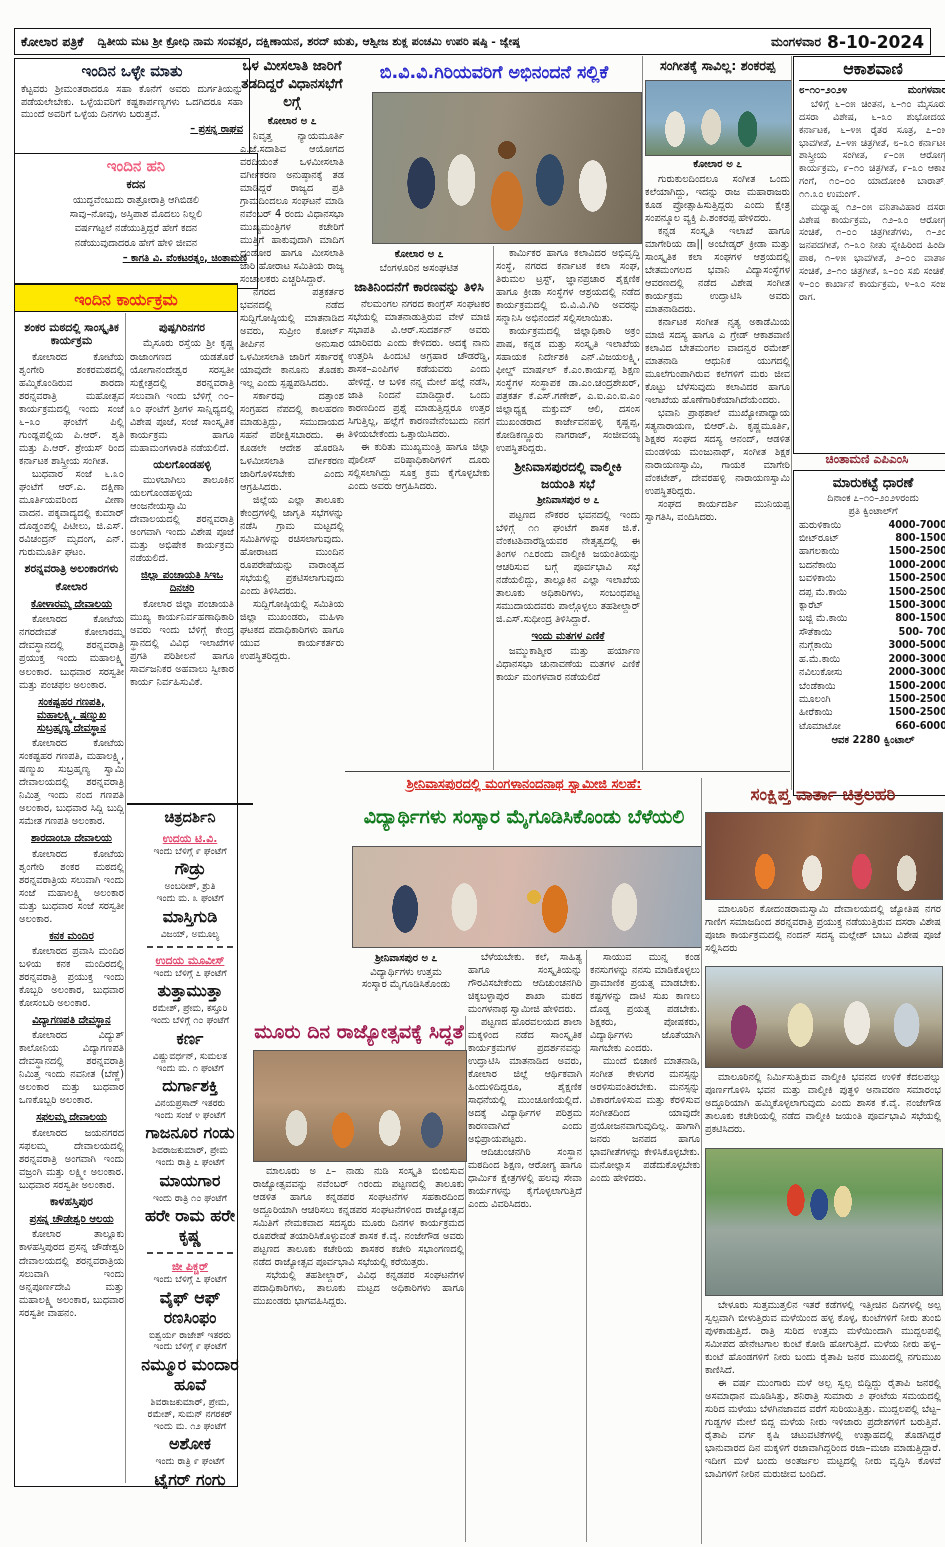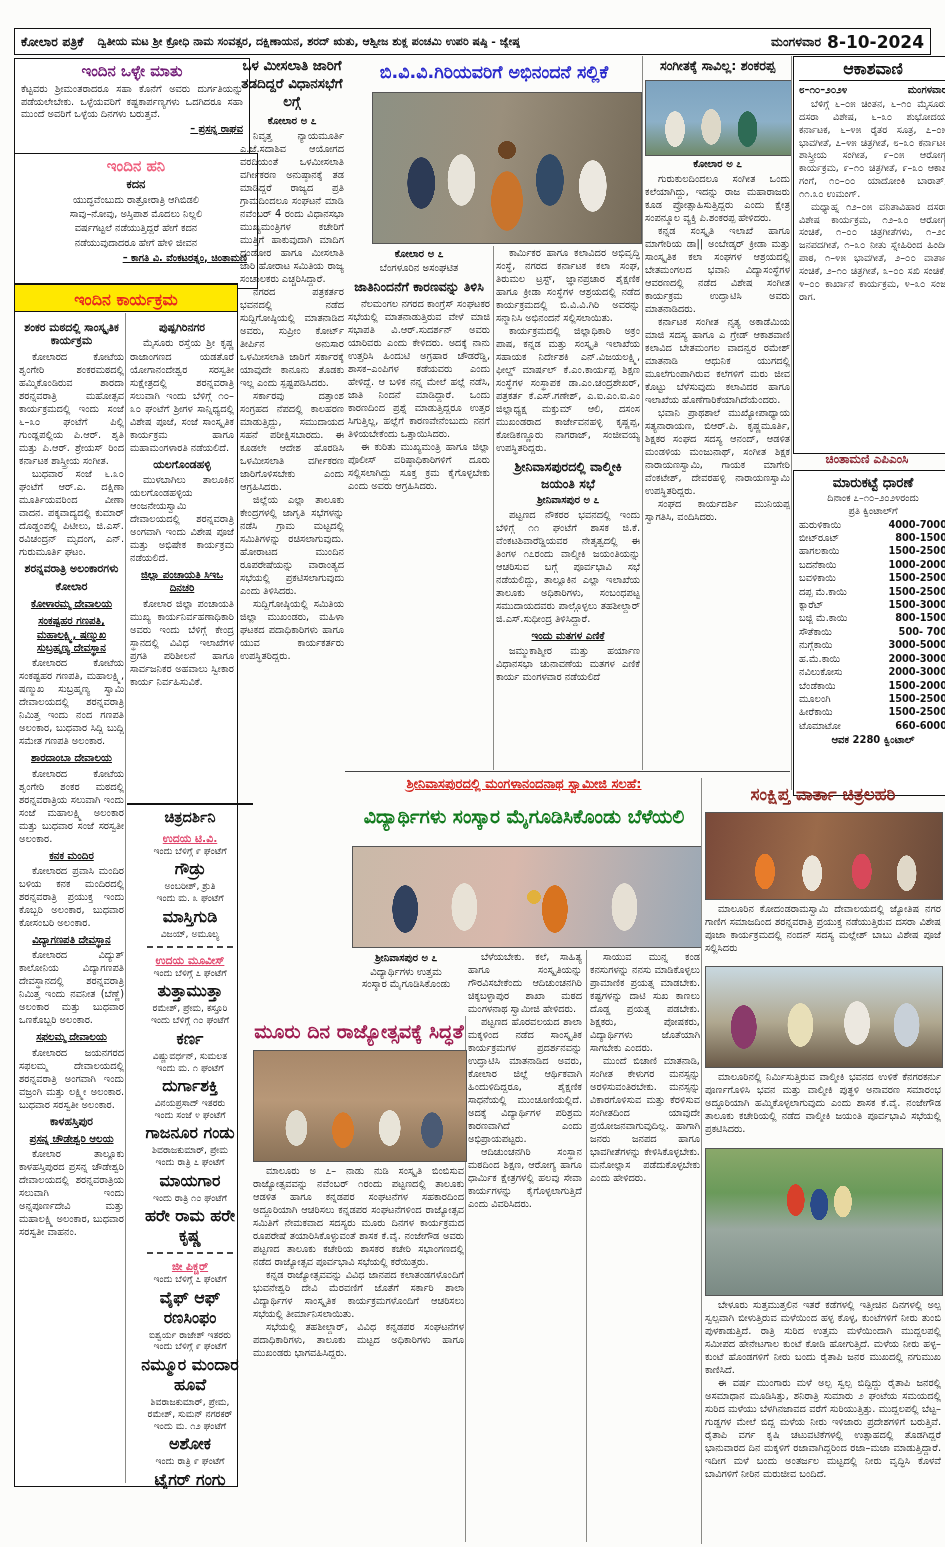--- a/index.html
+++ b/index.html
@@ -11,21 +11,21 @@
 
   
   #masthead{left:14px;top:28px;width:903px;height:25px;border:1.5px solid #111;display:flex;align-items:center;padding:0 6px;background:#fff;}
   #mh-name{font-weight:bold;font-size:12.5px;white-space:nowrap;}
   #mh-panch{flex:1;font-size:11px;font-weight:bold;margin-left:14px;white-space:nowrap;overflow:hidden;}
   #mh-day{font-weight:bold;font-size:12.5px;margin-right:6px;white-space:nowrap;}
   #mh-date{font-weight:bold;font-size:17px;font-family:"DejaVu Sans",sans-serif;white-space:nowrap;}
 
   
   #box-goodword{left:14px;top:58px;width:222px;height:95px;border:1.5px solid #111;padding:2px 6px;background:#fff;}
-  .gw-title{color:#701a75;font-weight:bold;text-align:center;font-size:15px;margin:1px 0 3px;}
+  .gw-title{color:#0f172a;font-weight:bold;text-align:center;font-size:15px;margin:1px 0 3px;}
   .gw-body{font-size:9.8px;text-align:justify;line-height:1.3;}
   .gw-by{font-size:9.8px;font-weight:bold;text-align:right;margin-top:2px;text-decoration:underline;}
   #box-hani{left:14px;top:153px;width:222px;height:130px;border:1.5px solid #111;padding:2px 10px;background:#fff;}
   .hani-title{color:#ef5f7d;font-weight:bold;text-align:center;font-size:15px;margin:1px 0 2px;}
   .hani-sub{font-weight:bold;text-align:center;font-size:11.5px;margin-bottom:2px;}
   .e-poem{text-align:center;font-size:9.8px;line-height:1.45;}
   #banner-programs{left:14px;top:283px;width:222px;height:28px;background:#ffe800;border-top:2.5px solid #111;border-bottom:2.5px solid #111;border-left:1.5px solid #111;border-right:1.5px solid #111;display:flex;align-items:center;justify-content:center;}
   #banner-programs span{color:#e8251f;font-weight:bold;font-size:16px;}
   #programs-wrap{left:14px;top:311px;width:222px;height:1174px;border:1.5px solid #111;background:#fff;}
   #prog-left{left:17px;top:315px;width:105px;height:1164px;padding:2px 2px;}
@@ -181,20 +181,21 @@
   </div>
 
   <div id="programs-wrap" class="abs"></div>
   <div id="prog-left" class="abs">
       <div class="e-h">ಶಂಕರ ಮಠದಲ್ಲಿ ಸಾಂಸ್ಕೃತಿಕ ಕಾರ್ಯಕ್ರಮ</div>
       <div class="e-b">ಕೋಲಾರದ ಕೋಟೆಯ ಶೃಂಗೇರಿ ಶಂಕರಮಠದಲ್ಲಿ ಹಮ್ಮಿಕೊಂಡಿರುವ ಶಾರದಾ ಶರನ್ನವರಾತ್ರಿ ಮಹೋತ್ಸವ ಕಾರ್ಯಕ್ರಮದಲ್ಲಿ ಇಂದು ಸಂಜೆ ೬–೩೦ ಘಂಟೆಗೆ ಪಿಲ್ಲಿ ಗುಂಡ್ಲಪಲ್ಲಿಯ ಪಿ.ಆರ್. ಶೃತಿ ಮತ್ತು ಪಿ.ಆರ್. ಶ್ರೇಯಸ್ ರಿಂದ ಕರ್ನಾಟಕ ಶಾಸ್ತ್ರೀಯ ಸಂಗೀತ.</div>
       <div class="e-b">ಬುಧವಾರ ಸಂಜೆ ೬.೩೦ ಘಂಟೆಗೆ ಆರ್.ಎ. ದಕ್ಷಿಣಾ ಮೂರ್ತಿಯವರಿಂದ ವೀಣಾ ವಾದನ. ಪಕ್ಕವಾದ್ಯದಲ್ಲಿ ಕುಮಾರ್ ದೊಡ್ಡಂಪಲ್ಲಿ ಪಿಟೀಲು, ಜಿ.ಎಸ್. ರವಿಚಂದ್ರನ್ ಮೃದಂಗ, ಎನ್. ಗುರುಮೂರ್ತಿ ಘಟಂ.</div>
       <div class="e-h">ಶರನ್ನವರಾತ್ರಿ ಅಲಂಕಾರಗಳು</div>
       <div class="e-h">ಕೋಲಾರ</div>
       <div class="e-u">ಕೋಳಾರಮ್ಮ ದೇವಾಲಯ</div>
+      <div class="e-b">ಕೋಲಾರದ ಕೋಟೆಯ ನಗರದೇವತೆ ಕೋಲಾರಮ್ಮ ದೇವಸ್ಥಾನದಲ್ಲಿ ಶರನ್ನವರಾತ್ರಿ ಪ್ರಯುಕ್ತ ಇಂದು ಮಹಾಲಕ್ಷ್ಮಿ ಅಲಂಕಾರ. ಬುಧವಾರ ಸರಸ್ವತೀ ಮತ್ತು ಪಂಚಫಲ ಅಲಂಕಾರ.</div>
       <div class="e-u">ಸಂಕಷ್ಟಹರ ಗಣಪತಿ, ಮಹಾಲಕ್ಷ್ಮಿ, ಷಣ್ಮುಖ ಸುಬ್ರಹ್ಮಣ್ಯ ದೇವಸ್ಥಾನ</div>
       <div class="e-b">ಕೋಲಾರದ ಕೋಟೆಯ ಸಂಕಷ್ಟಹರ ಗಣಪತಿ, ಮಹಾಲಕ್ಷ್ಮಿ, ಷಣ್ಮುಖ ಸುಬ್ರಹ್ಮಣ್ಯ ಸ್ವಾಮಿ ದೇವಾಲಯದಲ್ಲಿ ಶರನ್ನವರಾತ್ರಿ ನಿಮಿತ್ತ ಇಂದು ನಂದ ಗಣಪತಿ ಅಲಂಕಾರ, ಬುಧವಾರ ಸಿದ್ದಿ ಬುದ್ದಿ ಸಮೇತ ಗಣಪತಿ ಅಲಂಕಾರ.</div>
       <div class="e-u">ಶಾರದಾಂಬಾ ದೇವಾಲಯ</div>
       <div class="e-b">ಕೋಲಾರದ ಕೋಟೆಯ ಶೃಂಗೇರಿ ಶಂಕರ ಮಠದಲ್ಲಿ ಶರನ್ನವರಾತ್ರಿಯ ಸಲುವಾಗಿ ಇಂದು ಸಂಜೆ ಮಹಾಲಕ್ಷ್ಮಿ ಅಲಂಕಾರ ಮತ್ತು ಬುಧವಾರ ಸಂಜೆ ಸರಸ್ವತೀ ಅಲಂಕಾರ.</div>
       <div class="e-u">ಕನಕ ಮಂದಿರ</div>
       <div class="e-b">ಕೋಲಾರದ ಪ್ರವಾಸಿ ಮಂದಿರ ಬಳಿಯ ಕನಕ ಮಂದಿರದಲ್ಲಿ ಶರನ್ನವರಾತ್ರಿ ಪ್ರಯುಕ್ತ ಇಂದು ಕೊಬ್ಬರಿ ಅಲಂಕಾರ, ಬುಧವಾರ ಕೋಸಂಬರಿ ಅಲಂಕಾರ.</div>
       <div class="e-u">ವಿದ್ಯಾಗಣಪತಿ ದೇವಸ್ಥಾನ</div>
       <div class="e-b">ಕೋಲಾರದ ವಿದ್ಯುತ್ ಕಾಲೋನಿಯ ವಿದ್ಯಾಗಣಪತಿ ದೇವಸ್ಥಾನದಲ್ಲಿ ಶರನ್ನವರಾತ್ರಿ ನಿಮಿತ್ತ ಇಂದು ನವನೀತ (ಬೆಣ್ಣೆ) ಅಲಂಕಾರ ಮತ್ತು ಬುಧವಾರ ಒಣಕೊಬ್ಬರಿ ಅಲಂಕಾರ.</div>
       <div class="e-u">ಸಫಲಮ್ಮ ದೇವಾಲಯ</div>
       <div class="e-b">ಕೋಲಾರದ ಜಯನಗರದ ಸಫಲಮ್ಮ ದೇವಾಲಯದಲ್ಲಿ ಶರನ್ನವರಾತ್ರಿ ಅಂಗವಾಗಿ ಇಂದು ವಜ್ರಂಗಿ ಮತ್ತು ಲಕ್ಷ್ಮೀ ಅಲಂಕಾರ. ಬುಧವಾರ ಸರಸ್ವತೀ ಅಲಂಕಾರ.</div>
@@ -403,29 +404,28 @@
       <div class="e-b">ಸಾಯುವ ಮುನ್ನ ಕಂಡ ಕನಸುಗಳನ್ನು ನನಸು ಮಾಡಿಕೊಳ್ಳಲು ಪ್ರಾಮಾಣಿಕ ಪ್ರಯತ್ನ ಮಾಡಬೇಕು. ಕಷ್ಟಗಳನ್ನು ದಾಟಿ ಸುಖ ಕಾಣಲು ದೊಡ್ಡ ಪ್ರಯತ್ನ ಪಡಬೇಕು. ಶಿಕ್ಷಕರು, ಪೋಷಕರು, ವಿದ್ಯಾರ್ಥಿಗಳು ಜೊತೆಯಾಗಿ ಸಾಗಬೇಕು ಎಂದರು.</div>
       <div class="e-b">ಮುಂದೆ ಬಿಚಾಣಿ ಮಾತನಾಡಿ, ಸಂಗೀತ ಕೇಳುಗರ ಮನಸ್ಸನ್ನು ಅರಳಿಸುವಂತಿರಬೇಕು. ಮನಸ್ಸನ್ನು ವಿಕಾರಗೊಳಿಸುವ ಮತ್ತು ಕೆರಳಿಸುವ ಸಂಗೀತದಿಂದ ಯಾವುದೇ ಪ್ರಯೋಜನವಾಗುವುದಿಲ್ಲ. ಹಾಗಾಗಿ ಜನರು ಜನಪದ ಹಾಗೂ ಭಾವಗೀತೆಗಳನ್ನು ಕೇಳಿಸಿಕೊಳ್ಳಬೇಕು. ಮನೋಲ್ಲಾಸ ಪಡೆದುಕೊಳ್ಳಬೇಕು ಎಂದು ಹೇಳಿದರು.</div>
     </div>
   <div class="vrule" style="left:465px;top:1016px;height:526px;"></div>
   <div class="vrule" style="left:586px;top:950px;height:592px;"></div>
 
   <div id="rajy-head" class="abs">ಮೂರು ದಿನ ರಾಜ್ಯೋತ್ಸವಕ್ಕೆ ಸಿದ್ಧತೆ</div>
   <div id="photo3" class="photo"></div>
   <div id="rajy-body" class="abs">
       <div class="e-b">ಮಾಲೂರು ಅ ೭– ನಾಡು ನುಡಿ ಸಂಸ್ಕೃತಿ ಬಿಂಬಿಸುವ ರಾಜ್ಯೋತ್ಸವವನ್ನು ನವೆಂಬರ್ ೧ರಂದು ಪಟ್ಟಣದಲ್ಲಿ ತಾಲೂಕು ಆಡಳಿತ ಹಾಗೂ ಕನ್ನಡಪರ ಸಂಘಟನೆಗಳ ಸಹಕಾರದಿಂದ ಅದ್ದೂರಿಯಾಗಿ ಆಚರಿಸಲು ಕನ್ನಡಪರ ಸಂಘಟನೆಗಳಿಂದ ರಾಜ್ಯೋತ್ಸವ ಸಮಿತಿಗೆ ನೇಮಕವಾದ ಸದಸ್ಯರು ಮೂರು ದಿನಗಳ ಕಾರ್ಯಕ್ರಮದ ರೂಪರೇಷೆ ತಯಾರಿಸಿಕೊಳ್ಳುವಂತೆ ಶಾಸಕ ಕೆ.ವೈ. ನಂಜೇಗೌಡ ಅವರು ಪಟ್ಟಣದ ತಾಲೂಕು ಕಚೇರಿಯ ಶಾಸಕರ ಕಚೇರಿ ಸಭಾಂಗಣದಲ್ಲಿ ನಡೆದ ರಾಜ್ಯೋತ್ಸವ ಪೂರ್ವಭಾವಿ ಸಭೆಯಲ್ಲಿ ಕರೆಯಿತ್ತರು.</div>
-      <div class="e-b">ಕನ್ನಡ ರಾಜ್ಯೋತ್ಸವವನ್ನು ವಿವಿಧ ಜಾನಪದ ಕಲಾತಂಡಗಳೊಂದಿಗೆ ಭುವನೇಶ್ವರಿ ದೇವಿ ಮೆರವಣಿಗೆ ಜೊತೆಗೆ ಸರ್ಕಾರಿ ಶಾಲಾ ವಿದ್ಯಾರ್ಥಿಗಳ ಸಾಂಸ್ಕೃತಿಕ ಕಾರ್ಯಕ್ರಮಗಳೊಂದಿಗೆ ಆಚರಿಸಲು ಸಭೆಯಲ್ಲಿ ತೀರ್ಮಾನಿಸಲಾಯಿತು.</div>
       <div class="e-b">ಸಭೆಯಲ್ಲಿ ತಹಶೀಲ್ದಾರ್, ವಿವಿಧ ಕನ್ನಡಪರ ಸಂಘಟನೆಗಳ ಪದಾಧಿಕಾರಿಗಳು, ತಾಲೂಕು ಮಟ್ಟದ ಅಧಿಕಾರಿಗಳು ಹಾಗೂ ಮುಖಂಡರು ಭಾಗವಹಿಸಿದ್ದರು.</div>
     </div>
 
   <div class="vrule" style="left:701px;top:778px;height:766px;"></div>
   <div id="pn-title" class="abs">ಸಂಕ್ಷಿಪ್ತ ವಾರ್ತಾ ಚಿತ್ರಲಹರಿ</div>
   <div id="photo4" class="photo"></div>
   <div id="pn-cap1" class="abs pn-cap">ಮಾಲೂರಿನ ಕೋದಂಡರಾಮಸ್ವಾಮಿ ದೇವಾಲಯದಲ್ಲಿ ಜ್ಯೋತಿಷ ನಗರ ಗಾಣಿಗ ಸಮಾಜದಿಂದ ಶರನ್ನವರಾತ್ರಿ ಪ್ರಯುಕ್ತ ನಡೆಯುತ್ತಿರುವ ದಸರಾ ವಿಶೇಷ ಪೂಜಾ ಕಾರ್ಯಕ್ರಮದಲ್ಲಿ ನಂದನ್ ಸದಸ್ಯ ಮಲ್ಲೇಶ್ ಬಾಬು ವಿಶೇಷ ಪೂಜೆ ಸಲ್ಲಿಸಿದರು</div>
   <div id="photo5" class="photo"></div>
-  <div id="pn-cap2" class="abs pn-cap">ಮಾಲೂರಿನಲ್ಲಿ ನಿರ್ಮಿಸುತ್ತಿರುವ ವಾಲ್ಮೀಕಿ ಭವನದ ಉಳಿಕೆ ಕೆನಗರಕರ್ನು ಪೂರ್ಣಗೊಳಿಸಿ ಭವನ ಮತ್ತು ವಾಲ್ಮೀಕಿ ಪುತ್ಥಳಿ ಅನಾವರಣ ಸಮಾರಂಭ ಅದ್ಧೂರಿಯಾಗಿ ಹಮ್ಮಿಕೊಳ್ಳಲಾಗುವುದು ಎಂದು ಶಾಸಕ ಕೆ.ವೈ. ನಂಜೇಗೌಡ ತಾಲೂಕು ಕಚೇರಿಯಲ್ಲಿ ನಡೆದ ವಾಲ್ಮೀಕಿ ಜಯಂತಿ ಪೂರ್ವಭಾವಿ ಸಭೆಯಲ್ಲಿ ಪ್ರಕಟಿಸಿದರು.</div>
+  <div id="pn-cap2" class="abs pn-cap">ಮಾಲೂರಿನಲ್ಲಿ ನಿರ್ಮಿಸುತ್ತಿರುವ ವಾಲ್ಮೀಕಿ ಭವನದ ಉಳಿಕೆ ಕೆದಲಪಲ್ನು ಪೂರ್ಣಗೊಳಿಸಿ ಭವನ ಮತ್ತು ವಾಲ್ಮೀಕಿ ಪುತ್ಥಳಿ ಅನಾವರಣ ಸಮಾರಂಭ ಅದ್ಧೂರಿಯಾಗಿ ಹಮ್ಮಿಕೊಳ್ಳಲಾಗುವುದು ಎಂದು ಶಾಸಕ ಕೆ.ವೈ. ನಂಜೇಗೌಡ ತಾಲೂಕು ಕಚೇರಿಯಲ್ಲಿ ನಡೆದ ವಾಲ್ಮೀಕಿ ಜಯಂತಿ ಪೂರ್ವಭಾವಿ ಸಭೆಯಲ್ಲಿ ಪ್ರಕಟಿಸಿದರು.</div>
   <div id="photo6" class="photo"></div>
   <div id="pn-cap3" class="abs">
     <div class="pn-cap">ಬೇಳೂರು ಸುತ್ತಮುತ್ತಲಿನ ಇತರೆ ಕಡೆಗಳಲ್ಲಿ ಇತ್ತೀಚಿನ ದಿನಗಳಲ್ಲಿ ಅಲ್ಪ ಸ್ವಲ್ಪವಾಗಿ ಬೀಳುತ್ತಿರುವ ಮಳೆಯಿಂದ ಹಳ್ಳ ಕೊಳ್ಳ, ಕುಂಟೆಗಳಿಗೆ ನೀರು ತುಂಬಿ ಪುಳಕಾಡುತ್ತಿದೆ. ರಾತ್ರಿ ಸುರಿದ ಉತ್ತಮ ಮಳೆಯಿಂದಾಗಿ ಮುದ್ದಲಪಲ್ಲಿ ಸಮೀಪದ ಹೇನೇಟಗಾಲ ಕುಂಟೆ ಕೋಡಿ ಹೋಗುತ್ತಿದೆ. ಮಳೆಯ ನೀರು ಹಳ್ಳ–ಕುಂಟೆ ಹೊಂಡಗಳಿಗೆ ನೀರು ಬಂದು ರೈತಾಪಿ ಜನರ ಮುಖದಲ್ಲಿ ನಗುಮುಖ ಕಾಣಿಸಿದೆ.</div>
     <div class="pn-cap">ಈ ವರ್ಷ ಮುಂಗಾರು ಮಳೆ ಅಲ್ಪ ಸ್ವಲ್ಪ ಬಿದ್ದಿದ್ದು ರೈತಾಪಿ ಜನರಲ್ಲಿ ಅಸಮಾಧಾನ ಮೂಡಿಸಿತ್ತು, ಶನಿರಾತ್ರಿ ಸುಮಾರು ೨ ಘಂಟೆಯ ಸಮಯದಲ್ಲಿ ಸುರಿದ ಮಳೆಯು ಬೆಳಗಿನಜಾವದ ವರೆಗೆ ಸುರಿಯುತ್ತಿತ್ತು. ಮುದ್ದಲಪಲ್ಲಿ ಬೆಟ್ಟ–ಗುಡ್ಡಗಳ ಮೇಲೆ ಬಿದ್ದ ಮಳೆಯ ನೀರು ಇಳಿಜಾರು ಪ್ರದೇಶಗಳಿಗೆ ಬರುತ್ತಿವೆ. ರೈತಾಪಿ ವರ್ಗ ಕೃಷಿ ಚಟುವಟಿಕೆಗಳಲ್ಲಿ ಉತ್ಸಾಹದಲ್ಲಿ ತೊಡಗಿದ್ದರೆ ಭಾನುವಾರದ ದಿನ ಮಕ್ಕಳಿಗೆ ರಜಾವಾಗಿದ್ದರಿಂದ ರಜಾ–ಮಜಾ ಮಾಡುತ್ತಿದ್ದಾರೆ. ಇದೀಗ ಮಳೆ ಬಂದು ಅಂತರ್ಜಲ ಮಟ್ಟದಲ್ಲಿ ನೀರು ವೃದ್ಧಿಸಿ ಕೊಳವೆ ಬಾವಿಗಳಿಗೆ ನೀರಿನ ಮರುಜೀವ ಬಂದಿದೆ.</div>
   </div>
 
 </div>
 
 </body></html>

